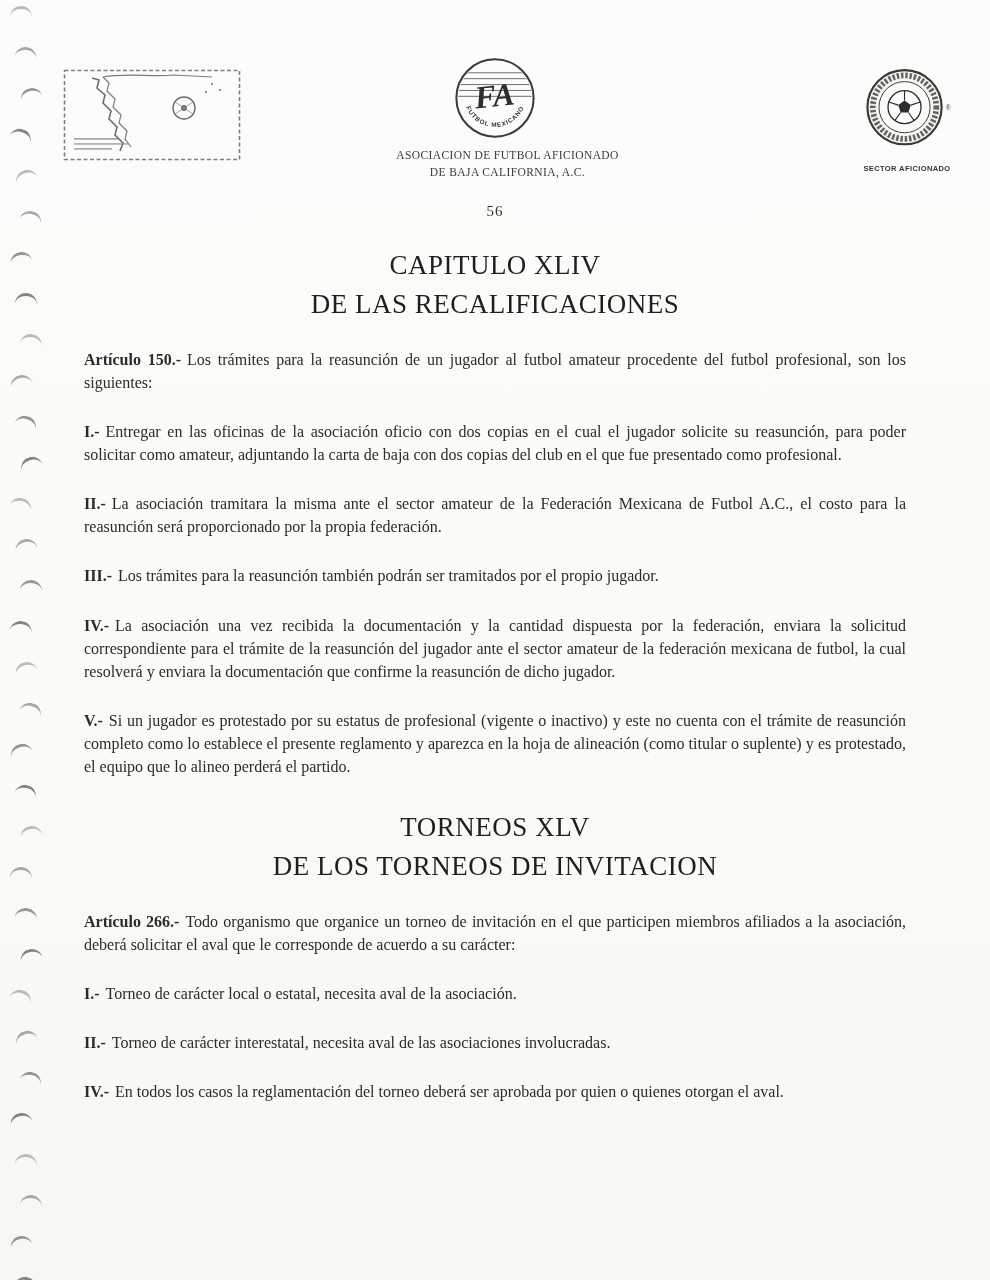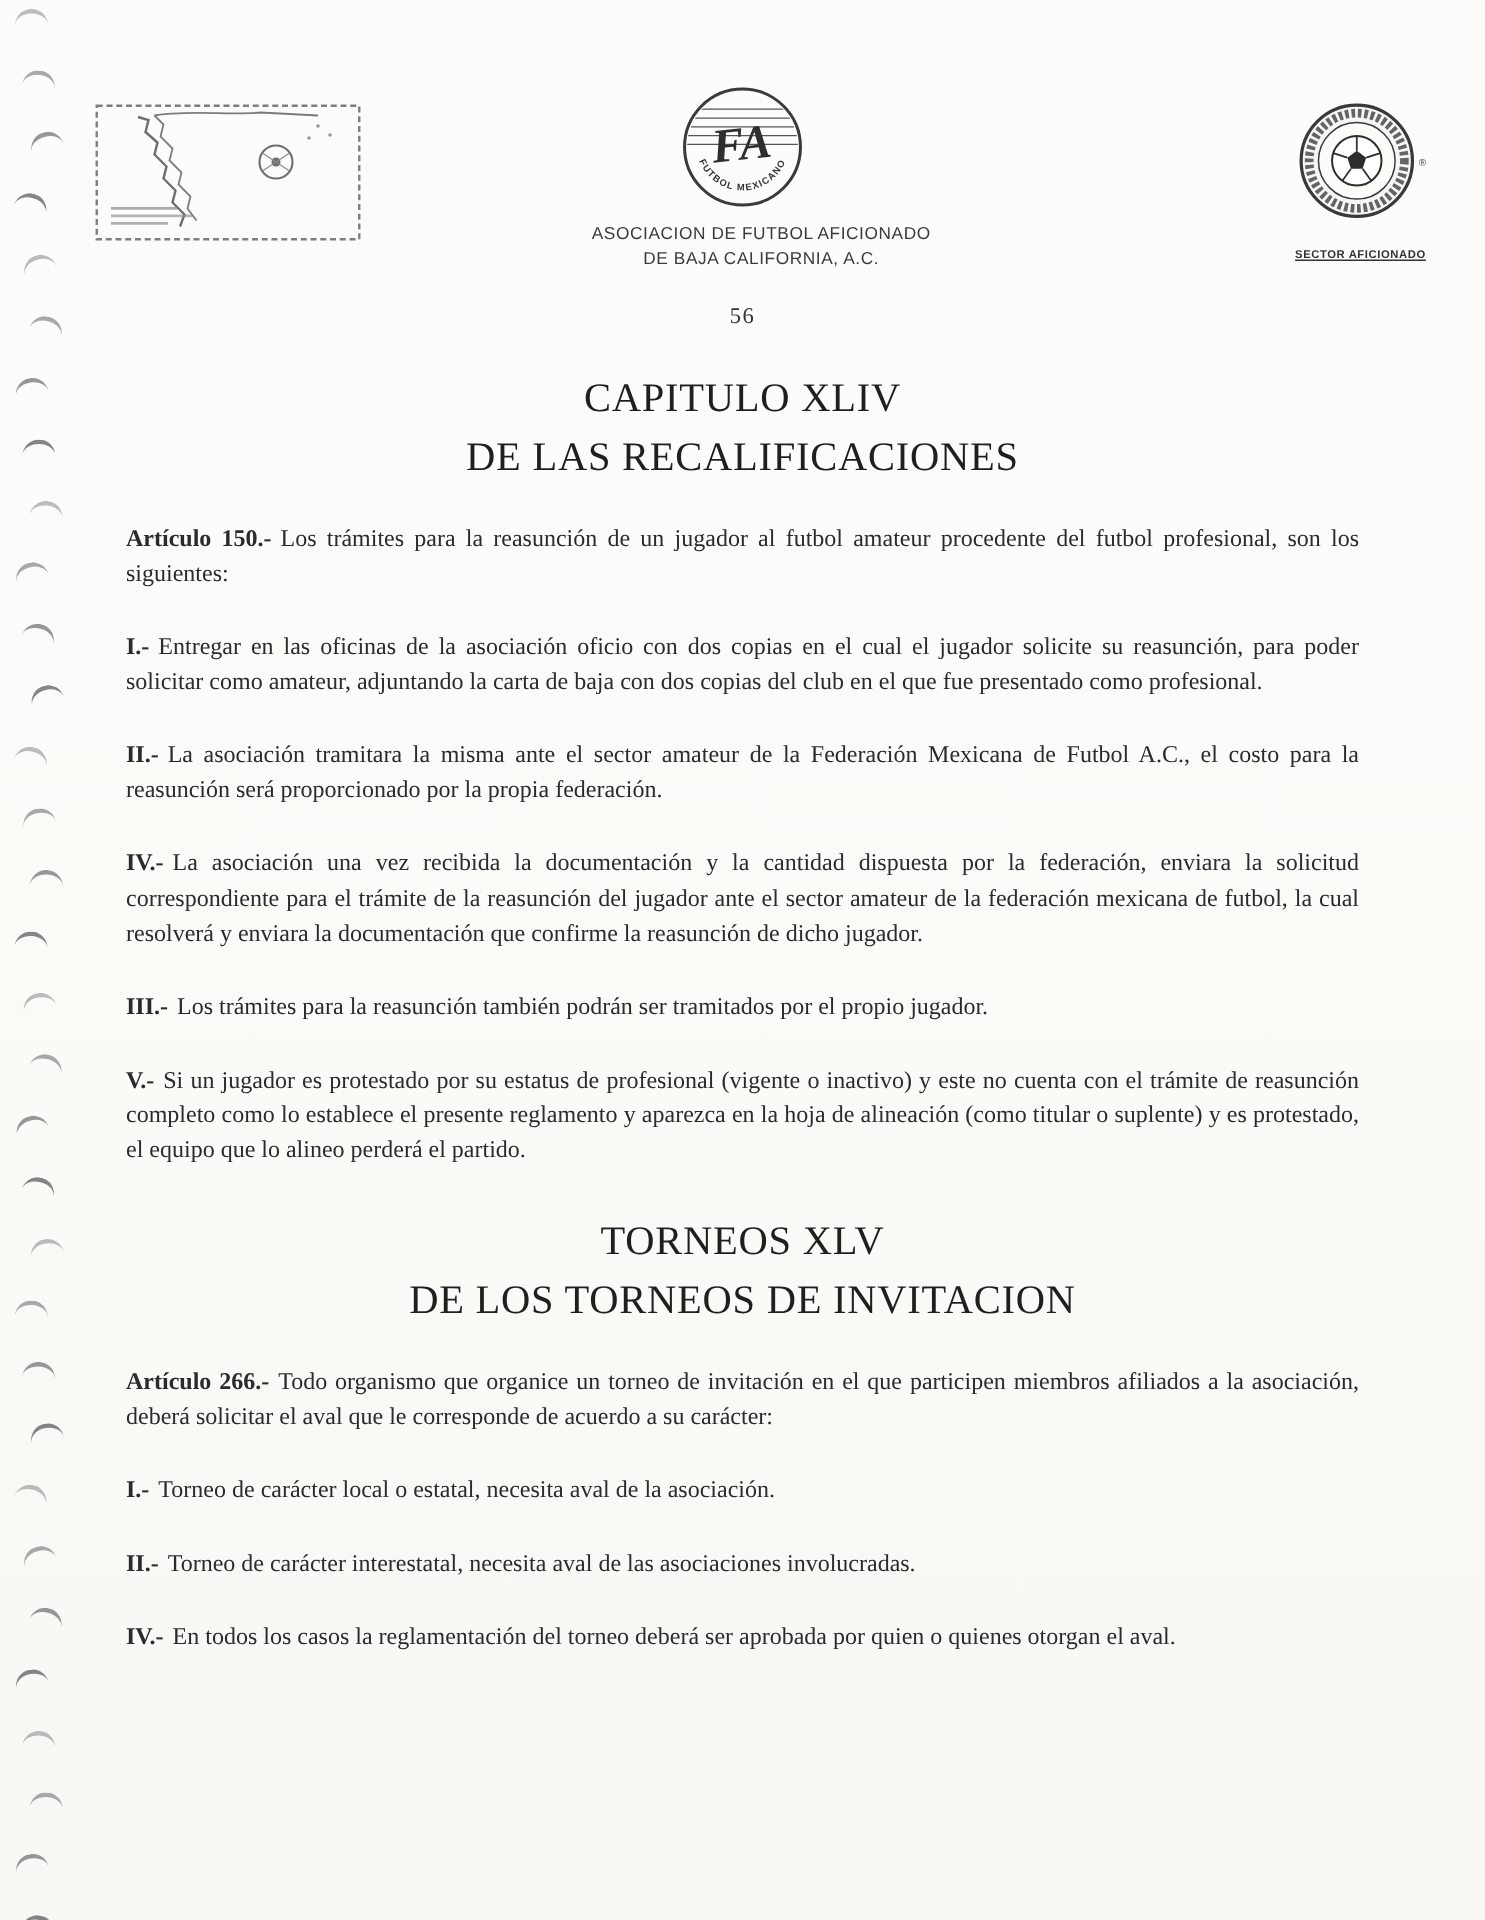--- a/index.html
+++ b/index.html
@@ -20,24 +20,24 @@
     border-top:3px solid #6f6f6f;
     border-top-left-radius:11px 11px;
     border-top-right-radius:11px 11px;
     margin-bottom:27px;
   }
 
   
   .logo-left{position:absolute;left:62px;top:68px;width:180px;height:94px;opacity:.85;}
   .center-block{position:absolute;left:0;right:0;top:56px;text-align:center;}
   .center-logo{display:inline-block;width:84px;height:84px;}
-  .org-name{margin-top:3px;font-family:Liberation Sans, sans-serif;font-size:11.5px;line-height:1.45;letter-spacing:.4px;color:#3a3a3a;margin-left:25px;}
+  .org-name{margin-top:3px;font-family:Liberation Serif, serif;font-size:11.5px;line-height:1.45;letter-spacing:.4px;color:#3a3a3a;margin-left:25px;}
   .logo-right{position:absolute;right:26px;top:60px;width:114px;text-align:center;}
   .crest{width:94px;height:96px;}
-  .crest-caption{margin-top:4px;font-family:"Liberation Sans",sans-serif;font-size:7.5px;font-weight:bold;letter-spacing:.4px;color:#333;text-decoration:underline;}
+  .crest-caption{margin-top:4px;font-family:"Liberation Sans",sans-serif;font-size:7.5px;font-weight:bold;letter-spacing:.4px;color:#333;}
 
   
   .content{position:absolute;left:84px;right:84px;top:203px;}
   .page-num{text-align:center;font-size:15px;letter-spacing:1px;margin:0 0 26px 0;color:#333;}
   .chapter{margin:0 0 24px 0;text-align:center;font-size:27px;line-height:1.45;font-weight:normal;letter-spacing:.5px;color:#1f1f1f;}
   .chapter.second{margin-top:30px;}
   .para{margin:0 0 26px 0;font-size:16px;line-height:1.44;text-align:justify;color:#2b2b2b;}
   .lbl{font-weight:bold;margin-right:6px;}
 </style>
 </head>
@@ -155,25 +155,25 @@
 
     <p class="para">
       <span class="lbl">I.-</span><span>Entregar en las oficinas de la asociación oficio con dos copias en el cual el jugador solicite su reasunción, para poder solicitar como amateur, adjuntando la carta de baja con dos copias del club en el que fue presentado como profesional.</span>
     </p>
 
     <p class="para">
       <span class="lbl">II.-</span><span>La asociación tramitara la misma ante el sector amateur de la Federación Mexicana de Futbol A.C., el costo para la reasunción será proporcionado por la propia federación.</span>
     </p>
 
     <p class="para">
+      <span class="lbl">III.-</span><span>Los trámites para la reasunción también podrán ser tramitados por el propio jugador.</span>
+    </p>
+
+    <p class="para">
       <span class="lbl">IV.-</span><span>La asociación una vez recibida la documentación y la cantidad dispuesta por la federación, enviara la solicitud correspondiente para el trámite de la reasunción del jugador ante el sector amateur de la federación mexicana de futbol, la cual resolverá y enviara la documentación que confirme la reasunción de dicho jugador.</span>
-    </p>
-
-    <p class="para">
-      <span class="lbl">III.-</span><span>Los trámites para la reasunción también podrán ser tramitados por el propio jugador.</span>
     </p>
 
     <p class="para">
       <span class="lbl">V.-</span><span>Si un jugador es protestado por su estatus de profesional (vigente o inactivo) y este no cuenta con el trámite de reasunción completo como lo establece el presente reglamento y aparezca en la hoja de alineación (como titular o suplente) y es protestado, el equipo que lo alineo perderá el partido.</span>
     </p>
 
     <h1 class="chapter second">
       <div>TORNEOS XLV</div>
       <div>DE LOS TORNEOS DE INVITACION</div>
     </h1>

